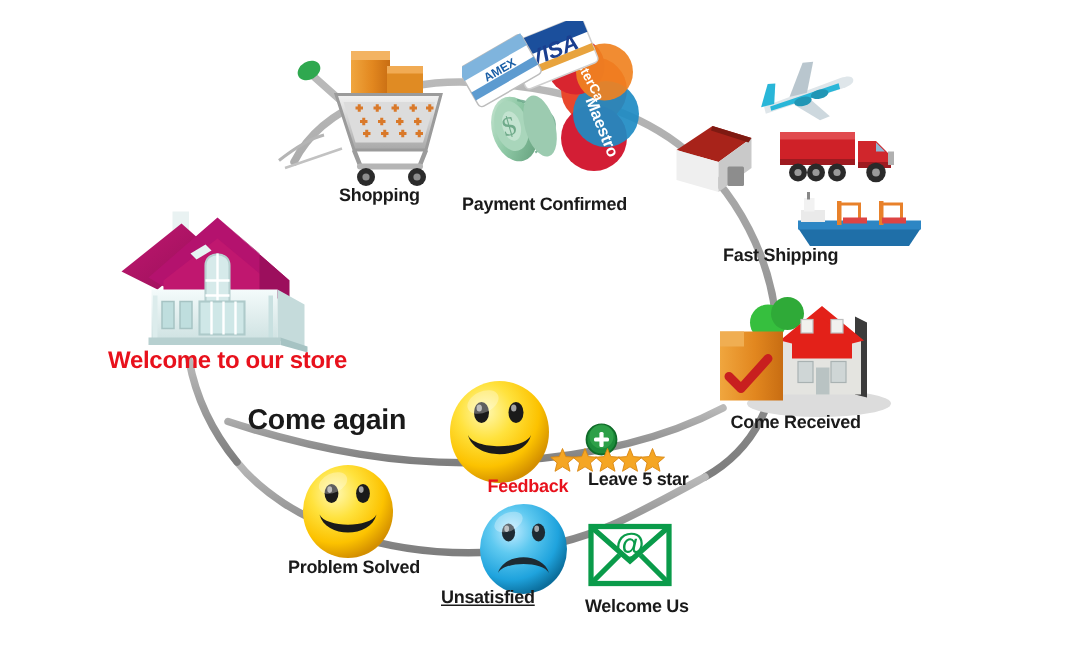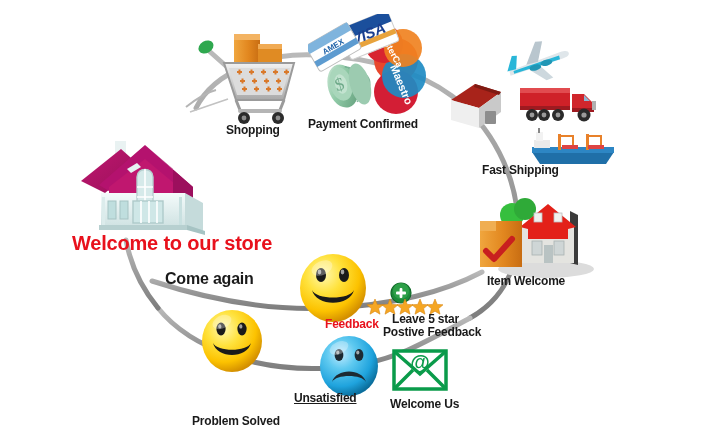--- a/index.html
+++ b/index.html
@@ -30,22 +30,22 @@
     font-weight: bold;
     color: #1a1a1a;
     white-space: nowrap;
     line-height: 1.15;
     letter-spacing: -0.2px;
   }
   .lbl-red {
     color: #e8111c;
   }
   .lbl-md { font-size: 12px; }
-  .lbl-lg { font-size: 16px; }
-  .lbl-xl { font-size: 20px; }
+  .lbl-lg { font-size: 19px; }
+  .lbl-xl { font-size: 16px; }
   .node {
     position: absolute;
   }
   .two-line { }
 </style>
 </head>
 <body>
 
 <div id="stage">
 
@@ -202,21 +202,21 @@
       <g stroke="#6ba88a" stroke-width="1.4" fill="none" opacity="0.85">
         <path d="M 42,54 C 52,58 58,66 58,74 C 58,82 52,88 44,91" transform="rotate(-16 35 72)"></path>
         <path d="M 45,56 C 54,60 60,67 60,74 C 60,81 54,87 47,90" transform="rotate(-16 35 72)"></path>
         <path d="M 48,58 C 56,62 62,68 62,74 C 62,80 56,86 50,89" transform="rotate(-16 35 72)"></path>
       </g>
       <ellipse cx="52" cy="70" rx="10" ry="21" fill="#9ccbb0" transform="rotate(-16 52 70)"></ellipse>
       <text x="33" y="76" font-family="Liberation Serif, serif" font-size="18" fill="#6faa8a" text-anchor="middle" transform="rotate(-16 33 76)">$</text>
     </g>
   </svg>
 
-  <div class="lbl lbl-md" style="left:308px; top:118px;">Payment Confirmed</div>
+  <div class="lbl lbl-md" style="left:308px; top:130px;">Payment Confirmed</div>
 
   <svg class="node" style="left:445px; top:78px;" width="62" height="56" viewBox="0 0 62 56" xmlns="http://www.w3.org/2000/svg">
     <path d="M 6,22 L 30,6 L 56,14 L 34,30 Z" fill="#a8231a"></path>
     <path d="M 6,22 L 34,30 L 34,50 L 6,42 Z" fill="#efefef"></path>
     <path d="M 34,30 L 56,14 L 56,34 L 34,50 Z" fill="#c9c9c9"></path>
     <rect x="40" y="33" width="11" height="13" rx="1" fill="#8d8d8d"></rect>
     <path d="M 30,6 L 56,14 L 54,17 L 29,9 Z" fill="#7e1a12"></path>
   </svg>
 
   <div class="lbl lbl-md" style="left:450px; top:164px;padding-left:32px;">Fast Shipping</div>
@@ -288,21 +288,21 @@
     <rect x="76" y="48" width="10" height="14" fill="#cfd6d6" stroke="#a9b2b2" stroke-width="0.8"></rect>
     <rect x="66" y="52" width="9" height="18" fill="#b9c3c3"></rect>
 
     <g>
       <rect x="2" y="28" width="42" height="46" fill="url(#boxOrange)"></rect>
       <rect x="2" y="28" width="16" height="10" fill="#f0ae52"></rect>
       <path d="M 8,58 L 16,66 L 34,46" stroke="#c81f1f" stroke-width="6" fill="none" stroke-linecap="round" stroke-linejoin="round"></path>
     </g>
   </svg>
 
-  <div class="lbl lbl-md" style="left:487px; top:275px;">Item Welcome</div>
+  <div class="lbl lbl-md" style="left:487px; top:275px;">Come Received</div>
 
   <svg class="node" style="left:298px; top:252px;" width="70" height="72" viewBox="0 0 70 72" xmlns="http://www.w3.org/2000/svg">
     <ellipse cx="35" cy="36" rx="33" ry="34" fill="url(#yellowBall)"></ellipse>
     <ellipse cx="23" cy="23" rx="5" ry="7" fill="#1a1a1a"></ellipse>
     <ellipse cx="46" cy="23" rx="5" ry="7" fill="#1a1a1a"></ellipse>
     <ellipse cx="21.5" cy="20" rx="1.8" ry="2.4" fill="#ffffff" opacity="0.6"></ellipse>
     <ellipse cx="44.5" cy="20" rx="1.8" ry="2.4" fill="#ffffff" opacity="0.6"></ellipse>
     <path d="M 14,38 C 18,55 52,55 56,38 C 52,48 18,48 14,38 Z" fill="#1a1a1a"></path>
     <ellipse cx="24" cy="16" rx="11" ry="7" fill="#ffffff" opacity="0.3" transform="rotate(-25 24 16)"></ellipse>
   </svg>
@@ -320,21 +320,20 @@
     <g fill="#f5a623" stroke="#d98712" stroke-width="0.6">
       <path d="M 8,1 L 10.2,6.4 L 16,6.8 L 11.6,10.6 L 13,16.2 L 8,13.2 L 3,16.2 L 4.4,10.6 L 0,6.8 L 5.8,6.4 Z"></path>
       <path d="M 23,1 L 25.2,6.4 L 31,6.8 L 26.6,10.6 L 28,16.2 L 23,13.2 L 18,16.2 L 19.4,10.6 L 15,6.8 L 20.8,6.4 Z"></path>
       <path d="M 38,1 L 40.2,6.4 L 46,6.8 L 41.6,10.6 L 43,16.2 L 38,13.2 L 33,16.2 L 34.4,10.6 L 30,6.8 L 35.8,6.4 Z"></path>
       <path d="M 53,1 L 55.2,6.4 L 61,6.8 L 56.6,10.6 L 58,16.2 L 53,13.2 L 48,16.2 L 49.4,10.6 L 45,6.8 L 50.8,6.4 Z"></path>
       <path d="M 68,1 L 70.2,6.4 L 76,6.8 L 71.6,10.6 L 73,16.2 L 68,13.2 L 63,16.2 L 64.4,10.6 L 60,6.8 L 65.8,6.4 Z"></path>
     </g>
   </svg>
 
   <div class="lbl lbl-md two-line" style="left:392px; top:313px;">Leave 5 star</div>
-  <div class="lbl lbl-md two-line" style="left:383px; top:326px;">Postive Feedback</div>
 
   <svg class="node" style="left:318px; top:334px;" width="62" height="64" viewBox="0 0 62 64" xmlns="http://www.w3.org/2000/svg">
     <ellipse cx="31" cy="32" rx="29" ry="30" fill="url(#blueBall)"></ellipse>
     <ellipse cx="21" cy="21" rx="4.4" ry="6" fill="#1d2a33"></ellipse>
     <ellipse cx="41" cy="21" rx="4.4" ry="6" fill="#1d2a33"></ellipse>
     <ellipse cx="19.8" cy="18.5" rx="1.6" ry="2.1" fill="#ffffff" opacity="0.6"></ellipse>
     <ellipse cx="39.8" cy="18.5" rx="1.6" ry="2.1" fill="#ffffff" opacity="0.6"></ellipse>
     <path d="M 14,48 C 18,34 44,34 48,48 C 44,40 18,40 14,48 Z" fill="#1d2a33"></path>
     <ellipse cx="21" cy="14" rx="10" ry="6" fill="#ffffff" opacity="0.3" transform="rotate(-25 21 14)"></ellipse>
   </svg>
@@ -353,21 +352,21 @@
   <svg class="node" style="left:200px; top:308px;" width="64" height="66" viewBox="0 0 64 66" xmlns="http://www.w3.org/2000/svg">
     <ellipse cx="32" cy="33" rx="30" ry="31" fill="url(#yellowBall)"></ellipse>
     <ellipse cx="21" cy="21" rx="4.6" ry="6.4" fill="#1a1a1a"></ellipse>
     <ellipse cx="42" cy="21" rx="4.6" ry="6.4" fill="#1a1a1a"></ellipse>
     <ellipse cx="19.8" cy="18.4" rx="1.6" ry="2.2" fill="#ffffff" opacity="0.6"></ellipse>
     <ellipse cx="40.8" cy="18.4" rx="1.6" ry="2.2" fill="#ffffff" opacity="0.6"></ellipse>
     <path d="M 13,35 C 17,51 47,51 51,35 C 47,44 17,44 13,35 Z" fill="#1a1a1a"></path>
     <ellipse cx="22" cy="14" rx="10" ry="6.4" fill="#ffffff" opacity="0.3" transform="rotate(-25 22 14)"></ellipse>
   </svg>
 
-  <div class="lbl lbl-md" style="left:192px; top:372px;margin-top:43px;">Problem Solved</div>
+  <div class="lbl lbl-md" style="left:192px; top:372px;">Problem Solved</div>
 
   <div class="lbl lbl-lg" style="left:165px; top:270px; font-weight:bold;">Come again</div>
 
   <svg class="node" style="left:75px; top:135px;" width="140" height="100" viewBox="0 0 140 100" xmlns="http://www.w3.org/2000/svg">
 
     <rect x="40" y="6" width="11" height="20" fill="#e9f2f2"></rect>
 
     <path d="M 6,46 L 46,14 L 64,30 L 30,58 Z" fill="url(#roofPink)"></path>
 
     <path d="M 24,50 L 70,10 L 118,52 L 108,58 L 70,26 L 34,56 Z" fill="#b4126e"></path>

